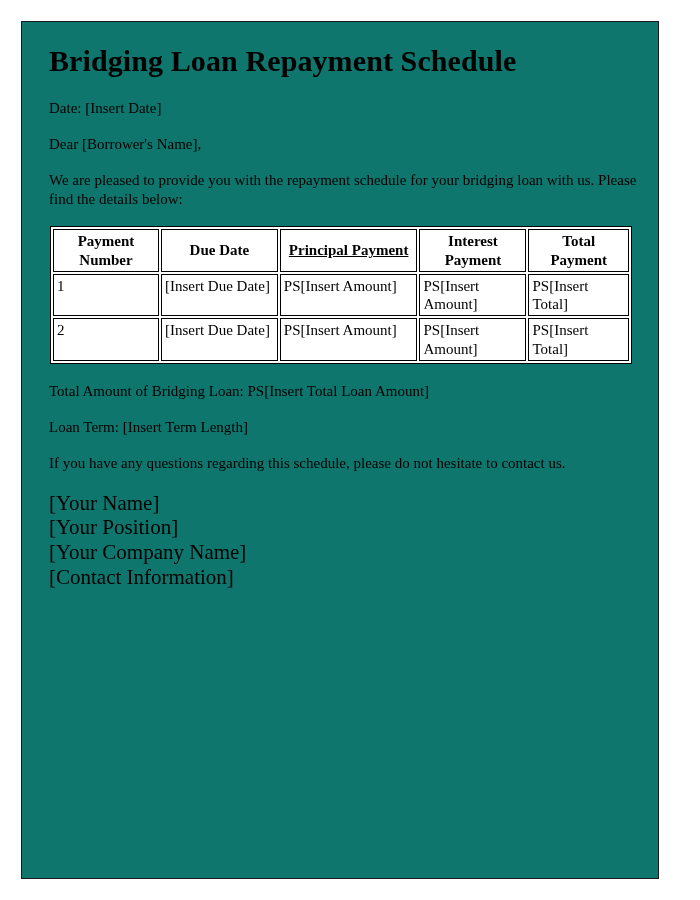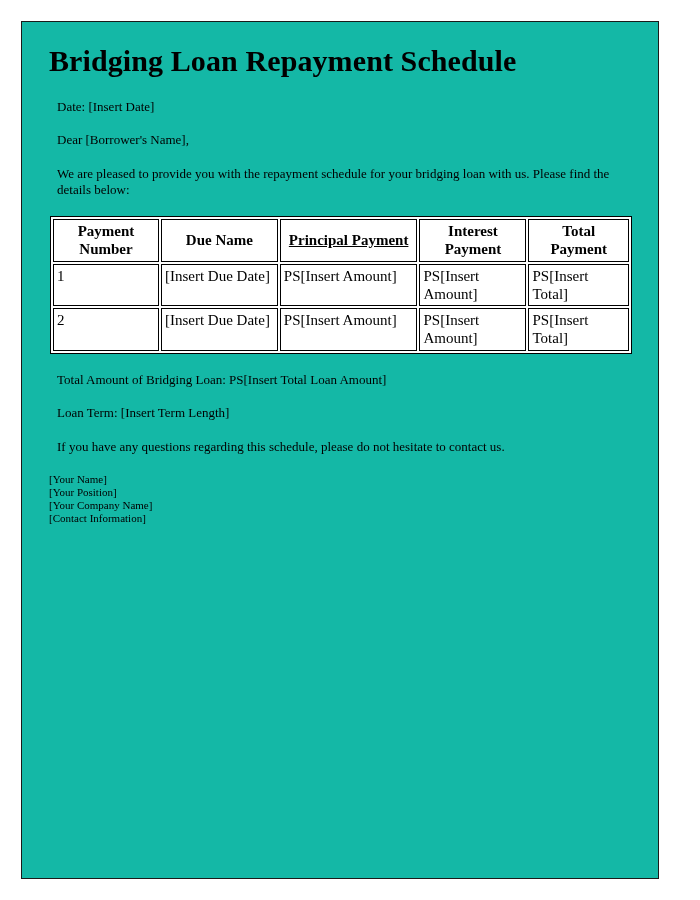--- a/index.html
+++ b/index.html
@@ -15,43 +15,43 @@
     overflow: hidden;
   }
 
   .page-frame {
     position: absolute;
     left: 21px;
     top: 21px;
     width: 638px;
     height: 858px;
     border: 1px solid #1a1a1a;
-    background: #14b8a6;
+    background: #0f766e;
     box-sizing: border-box;
   }
 
   .page-content {
     position: absolute;
     left: 27px;
     top: 22px;
     right: 18px;
   }
 
   .doc-title {
     font-size: 30px;
     font-weight: bold;
     line-height: 1.15;
     margin: 0 0 20px 0;
     letter-spacing: 0.1px;
   }
 
   .para {
-    font-size: 13px;
+    font-size: 15px;
     line-height: 1.28;
-    margin: 0 0 17px 8px;
+    margin: 0 0 17px 0;
   }
 
   
   .schedule-table-wrap {
     margin: 0 0 18px 0;
   }
   table.schedule {
     border-collapse: separate;
     border-spacing: 2px;
     border: 1px solid #000000;
@@ -82,21 +82,21 @@
     box-sizing: border-box;
   }
 
   .col-num   { width: 97px; }
   .col-due   { width: 107px; }
   .col-prin  { width: 126px; text-decoration: underline; }
   .col-int   { width: 98px; }
   .col-total { width: 92px; }
 
   .signature-block {
-    font-size: 11px;
+    font-size: 21px;
     line-height: 1.18;
     margin: 0;
   }
   .signature-block div {
     white-space: pre;
   }
 </style>
 </head>
 <body>
 
@@ -109,21 +109,21 @@
 
     <p class="para">Dear [Borrower's Name],</p>
 
     <p class="para">We are pleased to provide you with the repayment schedule for your bridging loan with us. Please find the details below:</p>
 
     <div class="schedule-table-wrap">
       <table class="schedule">
         <thead>
           <tr>
             <th class="col-num">Payment Number</th>
-            <th class="col-due">Due Name</th>
+            <th class="col-due">Due Date</th>
             <th class="col-prin">Principal Payment</th>
             <th class="col-int">Interest Payment</th>
             <th class="col-total">Total Payment</th>
           </tr>
         </thead>
         <tbody>
           <tr>
             <td>1</td>
             <td>[Insert Due Date]</td>
             <td>PS[Insert Amount]</td>

